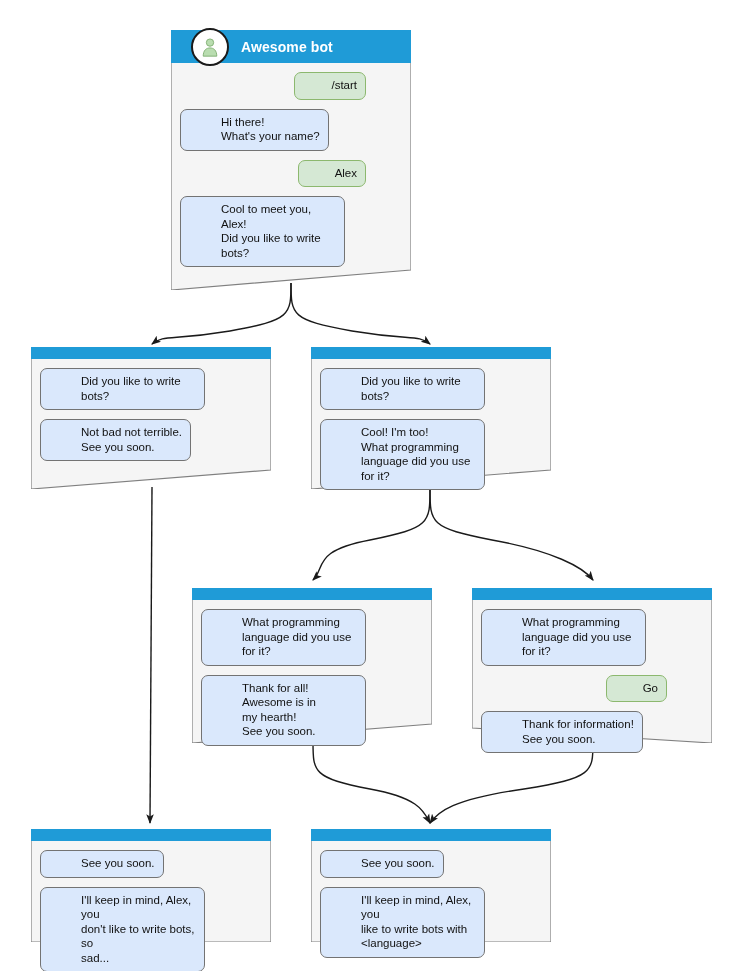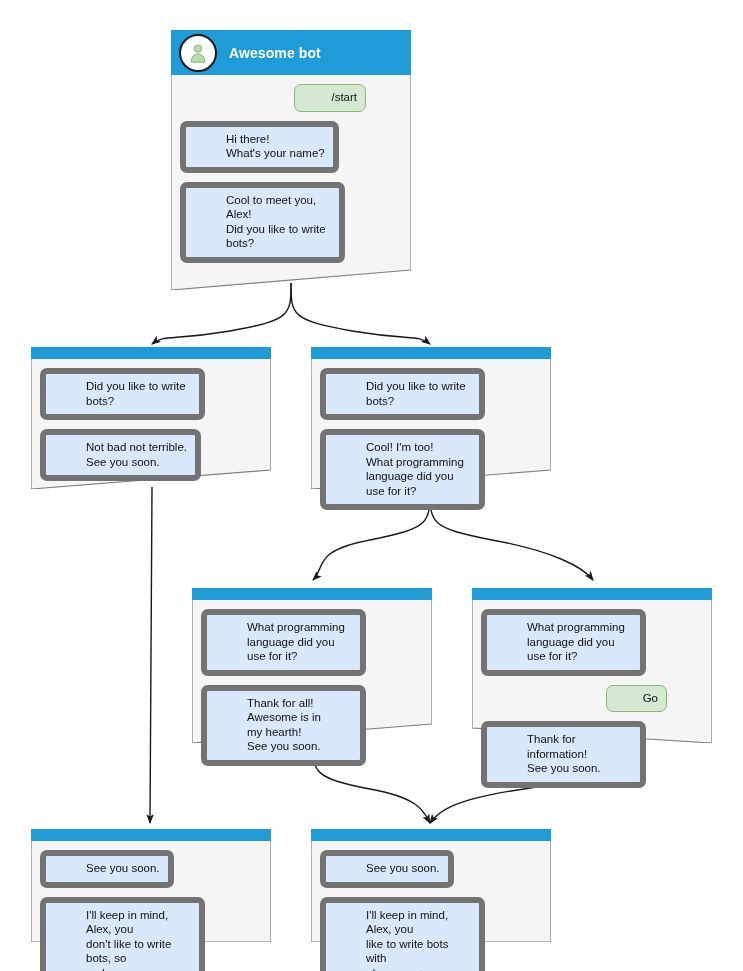--- a/index.html
+++ b/index.html
@@ -58,22 +58,22 @@
     position: relative;
     background: #1f9bd7;
     box-sizing: border-box;
     display: flex;
     align-items: center;
   }
   .card-header.plain {
     height: 12px;
   }
   .card-header.titled {
-    height: 45px;
-    padding-left: 8px;
+    height: 33px;
+    padding-left: 20px;
     text-align: right;
   }
 
   .avatar {
     width: 38px;
     height: 38px;
     border-radius: 50%;
     background: #ffffff;
     border: 2px solid #1a1a1a;
     box-sizing: border-box;
@@ -110,21 +110,21 @@
     border-radius: 7px;
     padding: 5px 8px 6px 8px;
     font-size: 11.5px;
     line-height: 14.5px;
     color: #111111;
     white-space: pre-line;
     max-width: 165px;
   }
   .bubble.bot {
     background: #dae8fc;
-    border: 6px solid #737373;
+    border: 1px solid #737373;
     padding-left: 40px;
   }
   .bubble.user {
     background: #d5e8d4;
     border: 1px solid #8cb86e;
     text-align: center;
     min-width: 44px;
     padding-left: 36px;
   }
   .msg-row.user .bubble.user { margin-right: 36px; }
@@ -171,20 +171,23 @@
         <span class="bot-title">Awesome bot</span>
       </div>
       <div class="chat">
         <div class="msg-row user">
           <div class="bubble user">/start</div>
         </div>
         <div class="msg-row bot">
           <div class="bubble bot">Hi there!
 What's your name?</div>
         </div>
+        <div class="msg-row user">
+          <div class="bubble user">Alex</div>
+        </div>
         <div class="msg-row bot">
           <div class="bubble bot">Cool to meet you, Alex!
 Did you like to write bots?</div>
         </div>
       </div>
     </div>
   </div>
 
   <div class="card" style="left:31px; top:347px; width:240px; height:142px;">
     <svg class="card-shape" viewBox="0 0 240 142" preserveAspectRatio="none">

